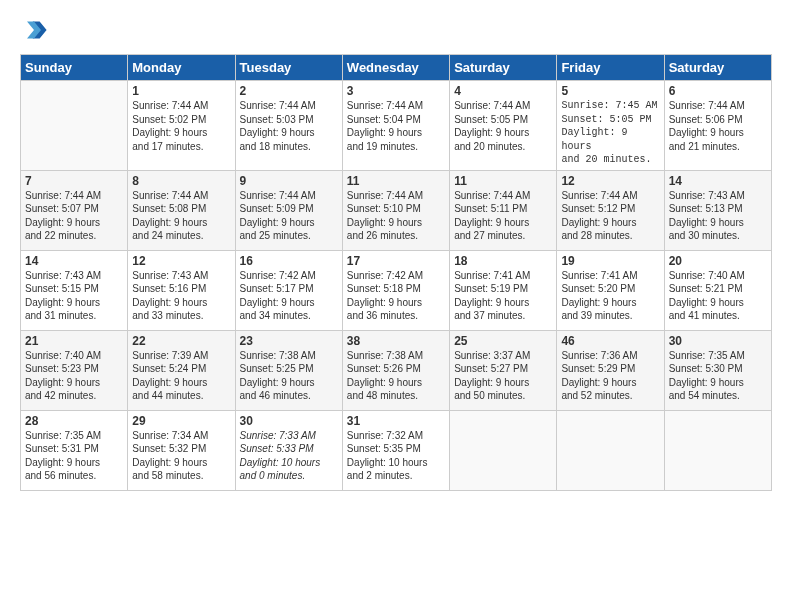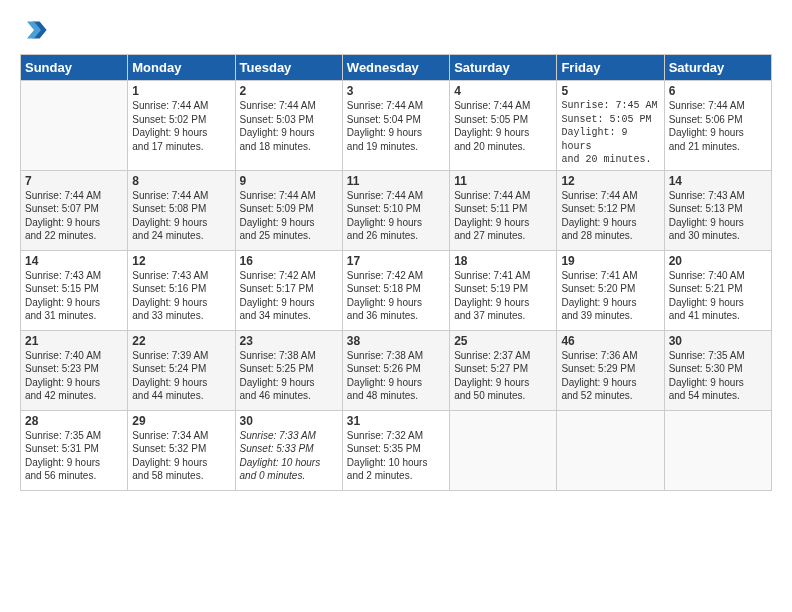--- a/index.html
+++ b/index.html
@@ -292,21 +292,21 @@
           </td>
           <td>
             <span class="day-num">38</span>
             <div class="cell-content" style="white-space: pre-line;">Sunrise: 7:38 AM
 Sunset: 5:26 PM
 Daylight: 9 hours
 and 48 minutes.</div>
           </td>
           <td>
             <span class="day-num">25</span>
-            <div class="cell-content" style="white-space: pre-line;">Sunrise: 2:37 AM
+            <div class="cell-content" style="white-space: pre-line;">Sunrise: 3:37 AM
 Sunset: 5:27 PM
 Daylight: 9 hours
 and 50 minutes.</div>
           </td>
           <td>
             <span class="day-num">46</span>
             <div class="cell-content" style="white-space: pre-line;">Sunrise: 7:36 AM
 Sunset: 5:29 PM
 Daylight: 9 hours
 and 52 minutes.</div>

